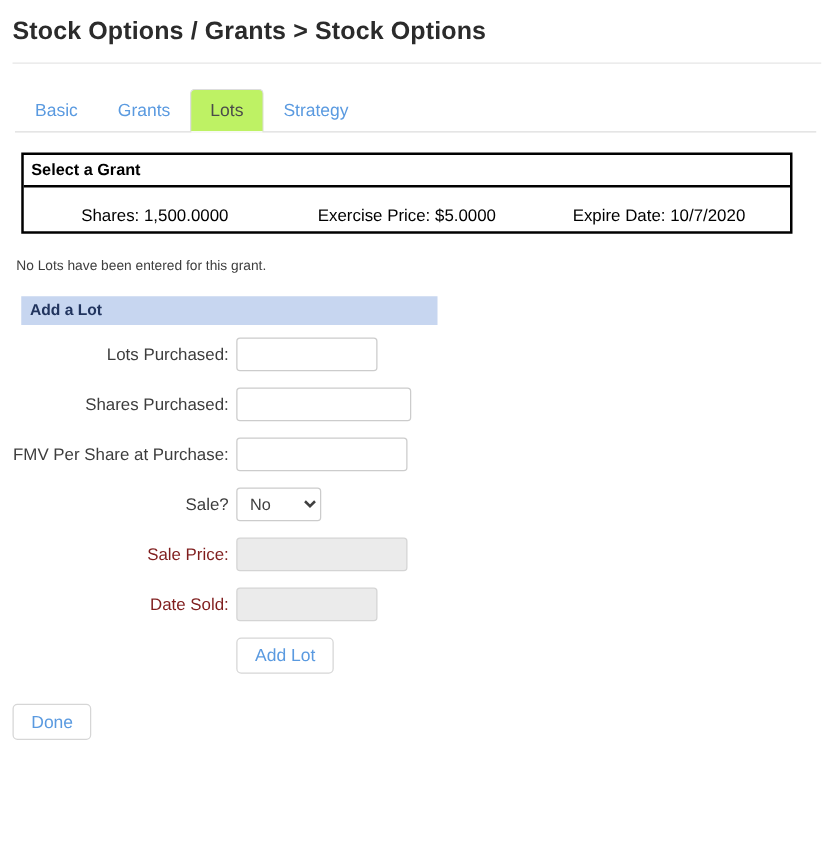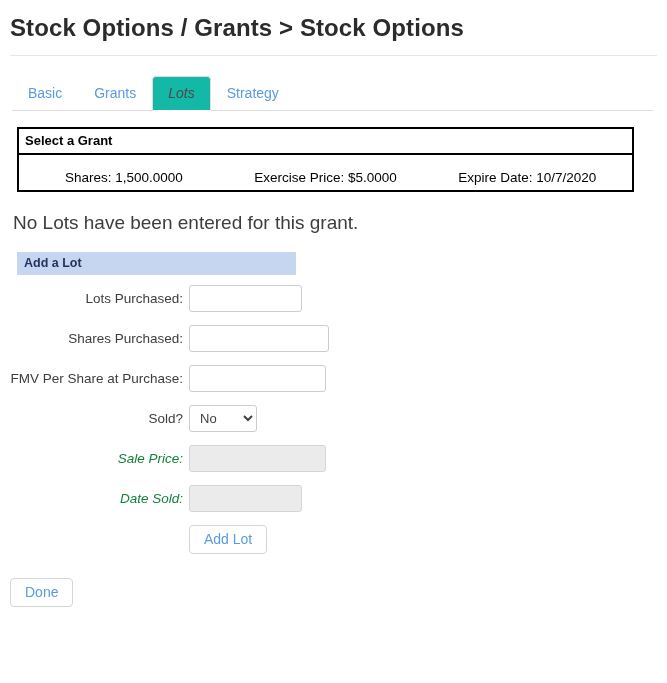--- a/index.html
+++ b/index.html
@@ -11,21 +11,21 @@
     width: 667px;
     height: 683px;
     font-family: "Liberation Sans", sans-serif;
     color: #333333;
     overflow: hidden;
     position: relative;
   }
 
   
   .page-title {
-    font-size: 24px;
+    font-size: 20px;
     font-weight: bold;
     color: #2b2b2b;
     padding: 14px 0 13px 10px;
     letter-spacing: 0.1px;
     white-space: nowrap;
   }
   .title-divider {
     height: 1px;
     background: #e6e6e6;
     margin: 0 10px 0 10px;
@@ -53,24 +53,23 @@
     line-height: 1;
     border: 1px solid transparent;
     border-bottom: none;
     border-radius: 4px 4px 0 0;
     background: transparent;
     cursor: pointer;
     white-space: nowrap;
   }
   .tab.active {
     color: #4b4b4b;
-    background: #14b8a6;
+    background: #bef264;
     border-color: #dddddd;
     position: relative;
-    font-style: italic;
   }
   .tab.active::after {
     content: "";
     position: absolute;
     left: 0;
     right: 0;
     bottom: -1px;
     height: 1px;
     background: #ffffff;
   }
@@ -125,29 +124,29 @@
   .grant-meta-cell {
     flex: 1 1 0;
     text-align: center;
     font-size: 13.5px;
     color: #000000;
     white-space: nowrap;
   }
 
   
   .empty-note {
-    font-size: 19px;
+    font-size: 11px;
     color: #3d3d3d;
     margin: 20px 0 0 13px;
   }
 
   
   .section-bar {
     margin: 18px 0 0 17px;
-    width: 279px;
+    width: 333px;
     background: #c7d6f0;
     font-size: 12.5px;
     font-weight: bold;
     color: #21345e;
     padding: 4px 0 5px 7px;
     box-sizing: border-box;
   }
 
   
   .form {
@@ -162,22 +161,21 @@
     width: 183px;
     text-align: right;
     font-size: 13.5px;
     color: #3d3d3d;
     padding-top: 4px;
     line-height: 19px;
     box-sizing: border-box;
     flex: 0 0 183px;
   }
   .form-label.disabled {
-    color: #15803d;
-    font-style: italic;
+    color: #7f1d1d;
   }
   .form-field {
     padding-left: 6px;
   }
   input.txt {
     font-family: "Liberation Sans", sans-serif;
     font-size: 13px;
     color: #333333;
     height: 27px;
     border: 1px solid #cccccc;
@@ -278,21 +276,21 @@
   </div>
 
   <div class="form-row">
     <div class="form-label">FMV Per Share at Purchase:</div>
     <div class="form-field">
       <input class="txt w-fmv" type="text" value="" style="">
     </div>
   </div>
 
   <div class="form-row">
-    <div class="form-label">Sold?</div>
+    <div class="form-label">Sale?</div>
     <div class="form-field">
       <select class="sold-select">
         <option>No</option>
         <option>Yes</option>
       </select>
     </div>
   </div>
 
   <div class="form-row">
     <div class="form-label disabled">Sale Price:</div>

